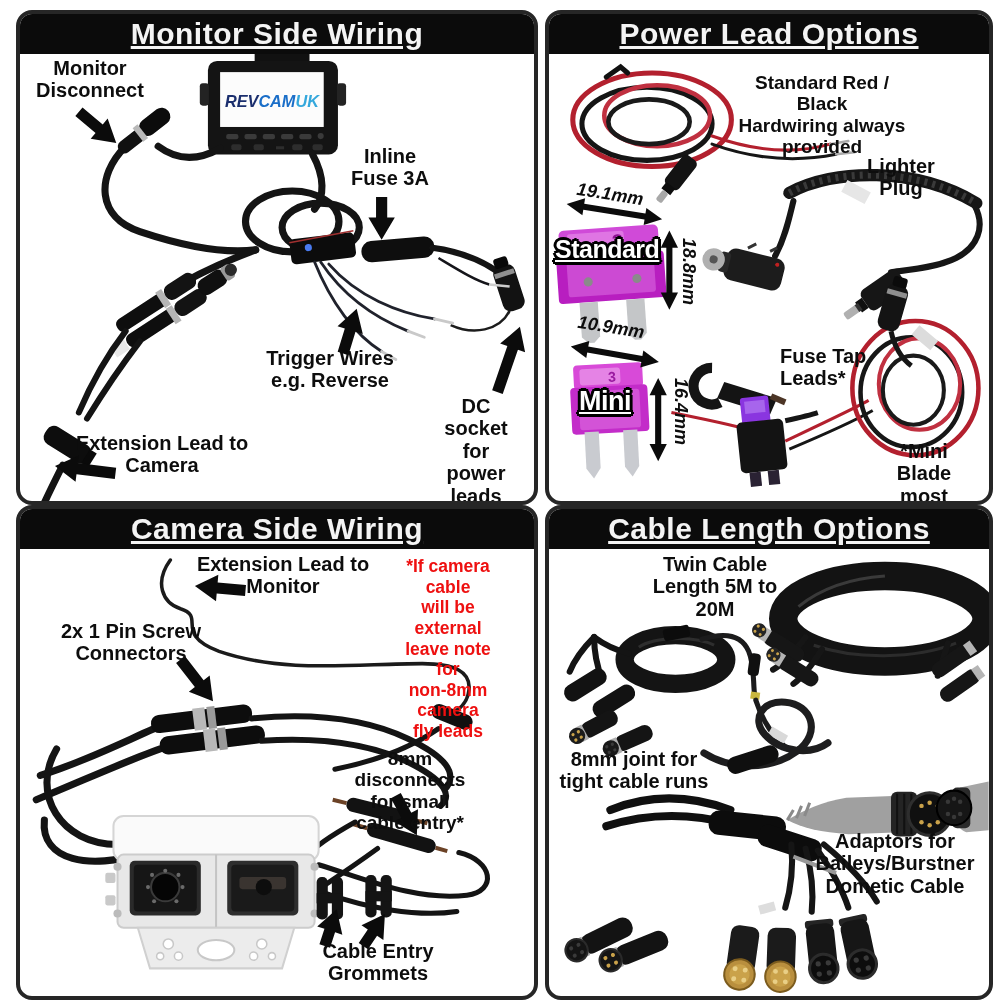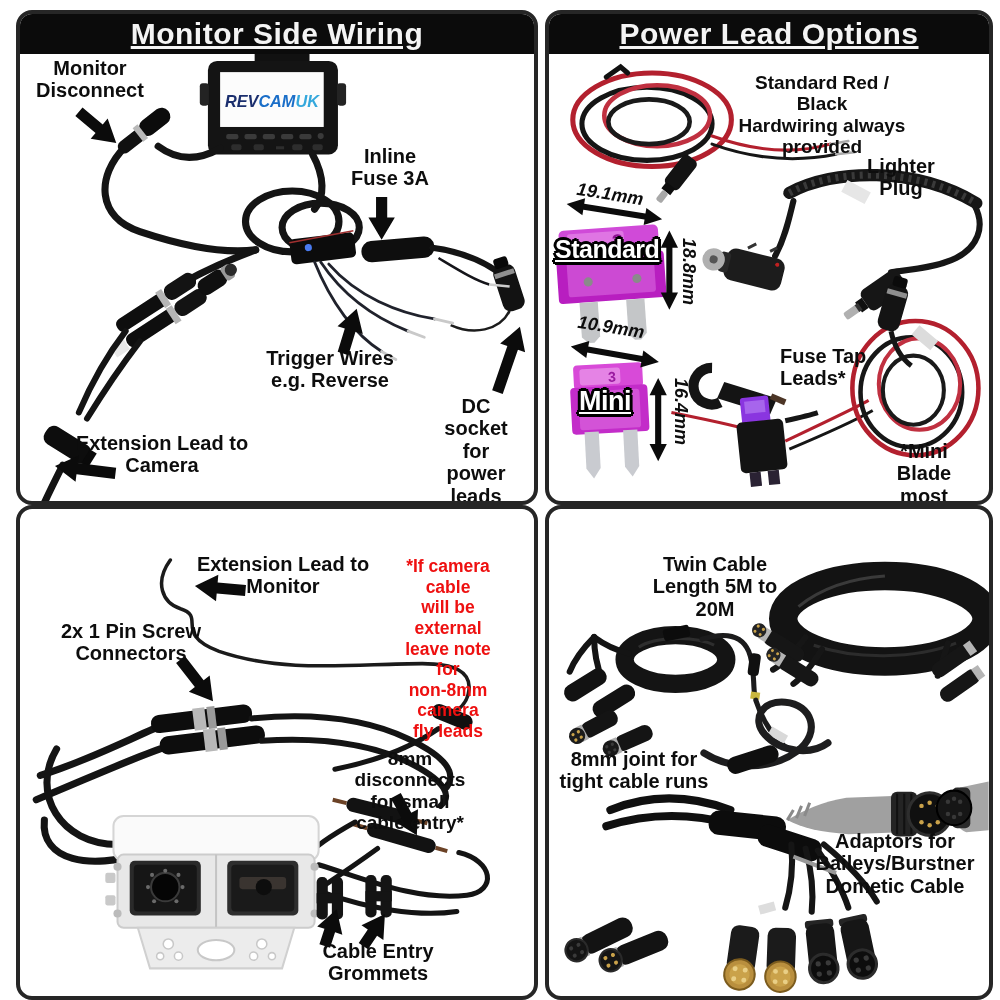--- a/index.html
+++ b/index.html
@@ -292,20 +292,21 @@
     <div class="dim" style="left:62px;top:303px;">10.9mm</div>
     <div class="vdim" style="left:142px;top:364px;">16.4mm</div>
     <div class="fusename" style="left:30px;top:372px;font-size:27px;">Mini</div>
     <div class="lbl left" style="left:231px;top:331px;">Fuse Tap
 Leads*</div>
     <div class="lbl" style="left:375px;top:426px;">*Mini Blade
 most common</div>
   </div>
 
   <div class="panel" style="left:16px;top:505px;width:514px;height:487px;">
+    <div class="titlebar">Camera Side Wiring</div>
     <svg class="art" viewBox="0 0 506 479">
 
       <path d="M148,50 C132,72 140,92 158,98 C184,106 150,122 196,140 C260,162 330,152 396,152 C428,152 444,160 442,178 C440,194 428,200 420,202" stroke="#1b1b1b" stroke-width="3.5" fill="none" stroke-linecap="round"></path>
       <g transform="rotate(22 428 206)">
         <rect x="404" y="198" width="42" height="15" rx="7" fill="#101010"></rect>
       </g>
       <path d="M412,216 C380,238 340,250 310,256" stroke="#141414" stroke-width="5" fill="none" stroke-linecap="round"></path>
 
       <g stroke="#141414" stroke-width="7" fill="none" stroke-linecap="round">
         <path d="M20,262 C60,250 100,230 132,216"></path>
@@ -406,20 +407,21 @@
 fly leads</div>
     <div class="lbl" style="left:111px;top:111px;">2x 1 Pin Screw
 Connectors</div>
     <div class="lbl sm" style="left:390px;top:239px;">8mm disconnects
 for small cable entry*</div>
     <div class="lbl" style="left:358px;top:431px;">Cable Entry
 Grommets</div>
   </div>
 
   <div class="panel" style="left:545px;top:505px;width:440px;height:487px;">
+    <div class="titlebar">Cable Length Options</div>
     <svg class="art" viewBox="0 0 432 479">
 
       <g>
         <ellipse cx="330" cy="108" rx="100" ry="42" fill="none" stroke="#131313" stroke-width="28"></ellipse>
         <path d="M245,96 C270,76 300,68 330,66" stroke="#3a3a3a" stroke-width="3" fill="none"></path>
         <path d="M260,134 C300,148 360,148 400,132" stroke="#2c2c2c" stroke-width="3" fill="none"></path>
         <path d="M252,126 C240,142 230,152 220,158" stroke="#161616" stroke-width="6" fill="none" stroke-linecap="round"></path>
         <path d="M268,138 C258,154 248,166 240,172" stroke="#161616" stroke-width="6" fill="none" stroke-linecap="round"></path>
         <g transform="rotate(32 230 140)">
           <rect x="206" y="128" width="44" height="15" rx="7" fill="#161616"></rect>

